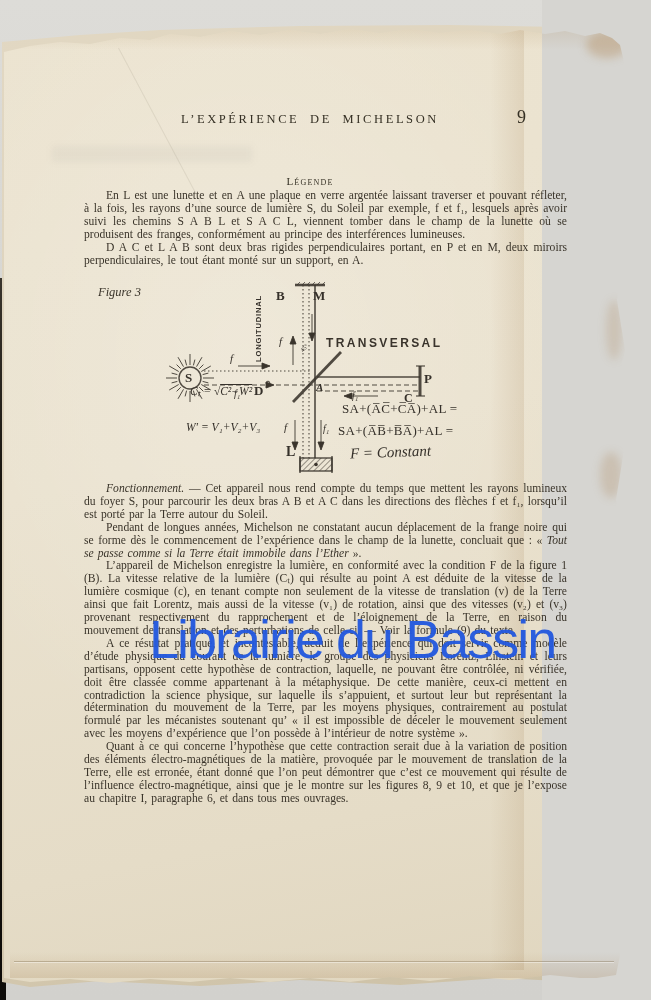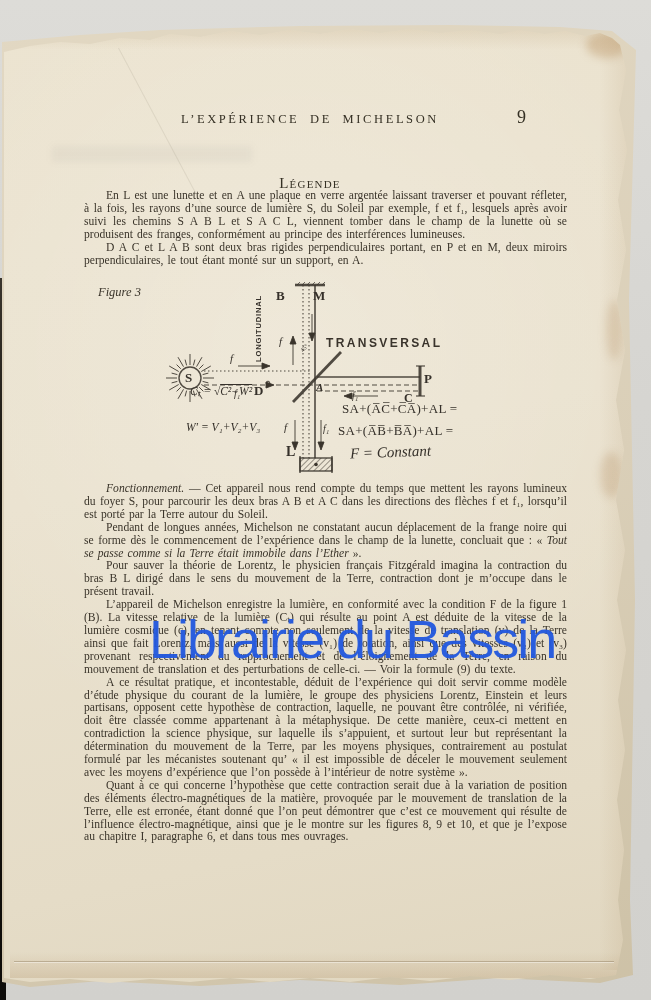--- a/index.html
+++ b/index.html
@@ -1,18 +1,18 @@
 <!DOCTYPE html>
 <html><head>
 <meta charset="utf-8">
 <style>
   html,body{margin:0;padding:0;}
   body{width:651px;height:1000px;overflow:hidden;background:#d6d5d1;
        font-family:"Liberation Serif",serif;}
-  .photo{position:relative;width:651px;height:1000px;
+  .photo{position:relative;width:542px;height:1000px;
          background:linear-gradient(180deg,#dddcd8 0%,#d6d5d1 40%,#d2d1cd 100%);}
   
   .dark-edge{position:absolute;left:0;top:278px;width:6px;height:722px;
              background:linear-gradient(180deg,#3a352d,#17140f 30%,#0e0c09);}
   
   .under-stack{position:absolute;inset:0;
     background:linear-gradient(160deg,#e2d8c3 0%,#dacfb8 55%,#cdc1a6 100%);
     clip-path:polygon(2px 42px,80px 35px,160px 30px,300px 26px,450px 25px,560px 27px,612px 31px,636px 50px,629px 300px,635px 600px,630px 900px,633px 975px,600px 983px,500px 978px,400px 985px,300px 980px,200px 986px,100px 981px,30px 987px,2px 982px);}
   
   .page{position:absolute;inset:0;
@@ -35,21 +35,21 @@
   .crease-bottom{position:absolute;left:14px;top:961px;width:600px;height:1px;
     background:rgba(120,100,70,.35);box-shadow:0 1px 0 rgba(255,255,255,.4);}
   .smudge{position:absolute;left:52px;top:146px;width:200px;height:16px;
     background:rgba(110,110,100,.06);filter:blur(3px);}
   .running-head{position:absolute;left:80px;top:112px;width:460px;text-align:center;
     font-size:12.5px;letter-spacing:2.6px;word-spacing:5px;color:#353024;}
   .folio{position:absolute;left:517px;top:107px;font-size:18px;color:#353024;}
   .main-title{position:absolute;left:80px;top:153px;width:460px;text-align:center;
     font-size:15.5px;font-weight:bold;letter-spacing:.4px;color:#322d22;}
   .legend-head{position:absolute;left:80px;top:175px;width:460px;text-align:center;
-    font-variant:small-caps;font-size:15px;letter-spacing:1.2px;color:#353024;}
+    font-variant:small-caps;font-size:11px;letter-spacing:1.2px;color:#353024;}
   .textcol{position:absolute;left:84px;width:483px;text-align:justify;
     font-size:11.6px;line-height:12.9px;word-spacing:1.2px;color:#3a342a;}
   .textcol p{margin:0;text-indent:22px;}
   .block1{top:190px;}
   .block2{top:483px;}
   .it{font-style:italic;}
   .fig-caption{position:absolute;left:98px;top:285px;font-style:italic;font-size:12.5px;color:#3a342a;}
 
   
   .fig-svg{position:absolute;left:140px;top:282px;}
@@ -200,21 +200,20 @@
 
     <div class="dlabel formula" style="left:190px;top:383px;"><span>Cₜ = √</span><span class="radicand">C²−W²</span></div>
     <div class="dlabel formula" style="left:186px;top:421px;">W′ = V₁+V₂+V₃</div>
     <div class="dlabel sumline" style="left:342px;top:401px;">SA+(A̅C̅+C̅A̅)+AL =</div>
     <div class="dlabel sumline" style="left:338px;top:423px;">SA+(A̅B̅+B̅A̅)+AL =</div>
     <div class="dlabel constant" style="left:350px;top:444px;">F = Constant</div>
 
     <div class="textcol block2">
       <p><span class="it">Fonctionnement.</span><span> — Cet appareil nous rend compte du temps que mettent les rayons lumineux du foyer S, pour parcourir les deux bras A B et A C dans les directions des flèches f et f₁, lorsqu’il est porté par la Terre autour du Soleil.</span></p>
       <p><span>Pendant de longues années, Michelson ne constatant aucun déplacement de la frange noire qui se forme dès le commencement de l’expérience dans le champ de la lunette, concluait que : « </span><span class="it">Tout se passe comme si la Terre était immobile dans l’Ether</span><span> ».</span></p>
-      <p>Pour sauver la théorie de Lorentz, le physicien français Fitzgérald imagina la contraction du bras B L dirigé dans le sens du mouvement de la Terre, contraction dont je m’occupe dans le présent travail.</p>
       <p>L’appareil de Michelson enregistre la lumière, en conformité avec la condition F de la figure 1 (B). La vitesse relative de la lumière (Cₜ) qui résulte au point A est déduite de la vitesse de la lumière cosmique (c), en tenant compte non seulement de la vitesse de translation (v) de la Terre ainsi que fait Lorentz, mais aussi de la vitesse (v₁) de rotation, ainsi que des vitesses (v₂) et (v₃) provenant respectivement du rapprochement et de l’éloignement de la Terre, en raison du mouvement de translation et des perturbations de celle-ci. — Voir la formule (9) du texte.</p>
       <p>A ce résultat pratique, et incontestable, déduit de l’expérience qui doit servir comme modèle d’étude physique du courant de la lumière, le groupe des physiciens Lorentz, Einstein et leurs partisans, opposent cette hypothèse de contraction, laquelle, ne pouvant être contrôlée, ni vérifiée, doit être classée comme appartenant à la métaphysique. De cette manière, ceux-ci mettent en contradiction la science physique, sur laquelle ils s’appuient, et surtout leur but représentant la détermination du mouvement de la Terre, par les moyens physiques, contrairement au postulat formulé par les mécanistes soutenant qu’ « il est impossible de déceler le mouvement seulement avec les moyens d’expérience que l’on possède à l’intérieur de notre système ».</p>
       <p>Quant à ce qui concerne l’hypothèse que cette contraction serait due à la variation de position des éléments électro-magnétiques de la matière, provoquée par le mouvement de translation de la Terre, elle est erronée, étant donné que l’on peut démontrer que c’est ce mouvement qui résulte de l’influence électro-magnétique, ainsi que je le montre sur les figures 8, 9 et 10, et que je l’expose au chapitre I, paragraphe 6, et dans tous mes ouvrages.</p>
     </div>
   </div>
 
   <div class="watermark">Librairie du Bassin</div>
 </div>
 
 </body></html>

